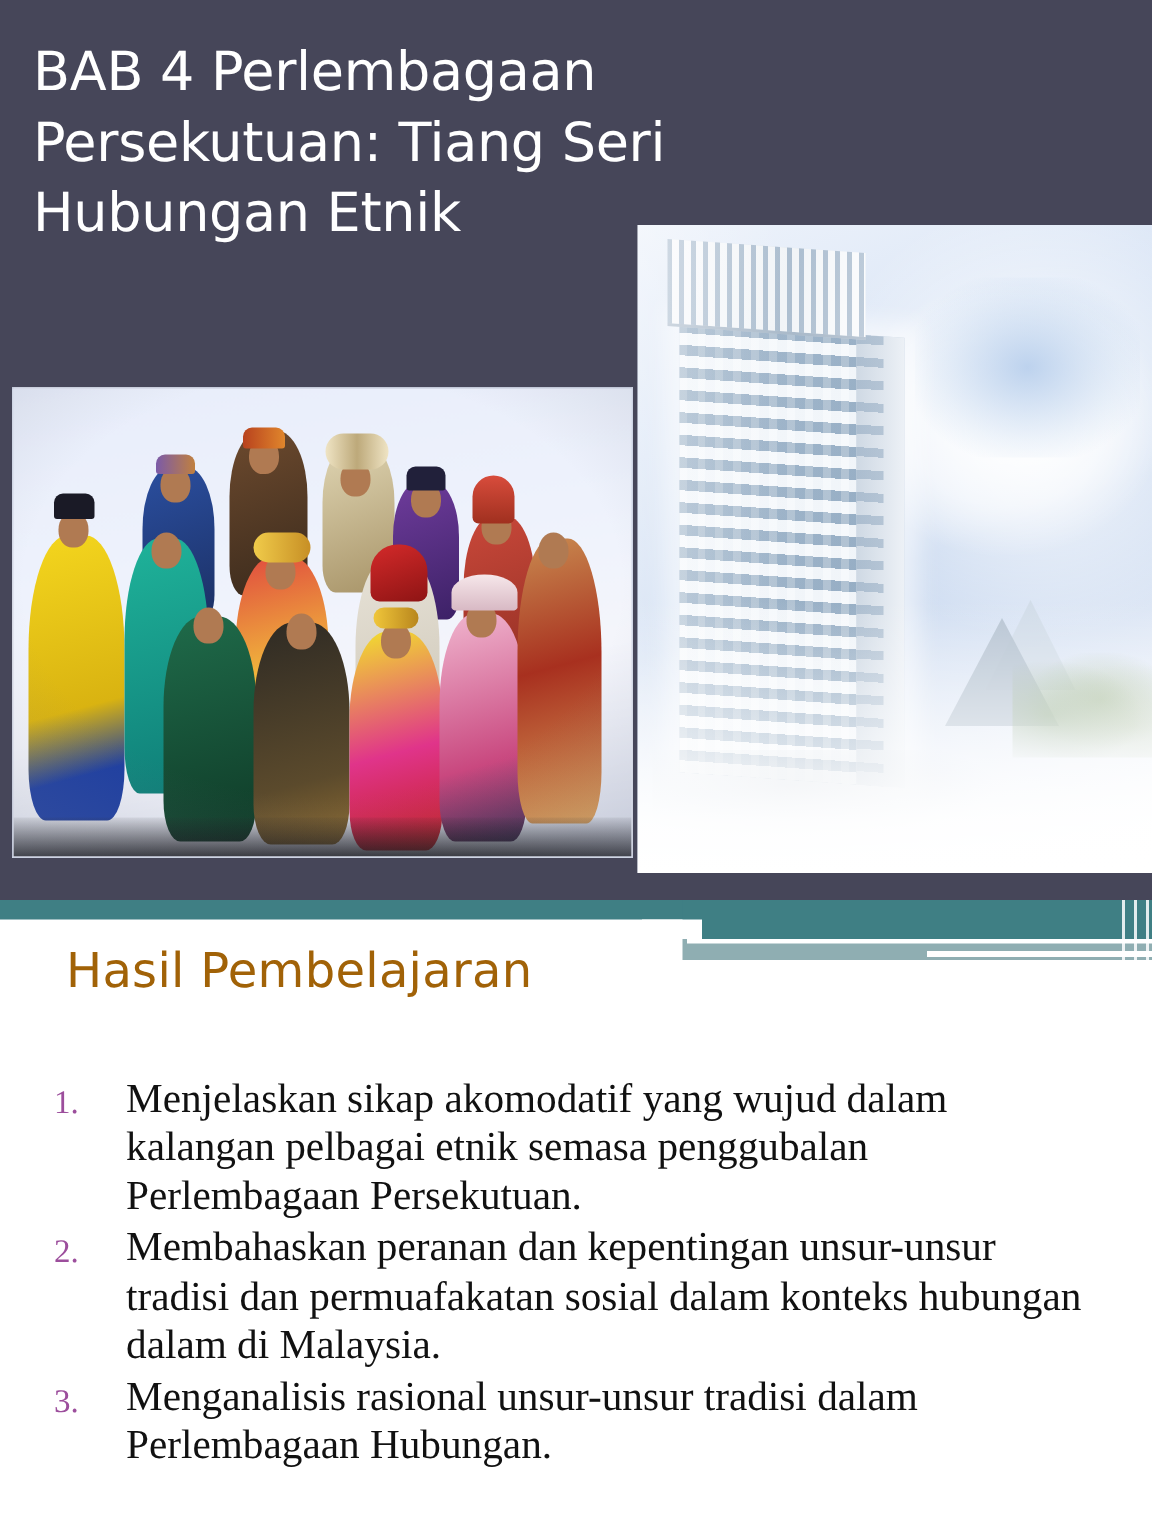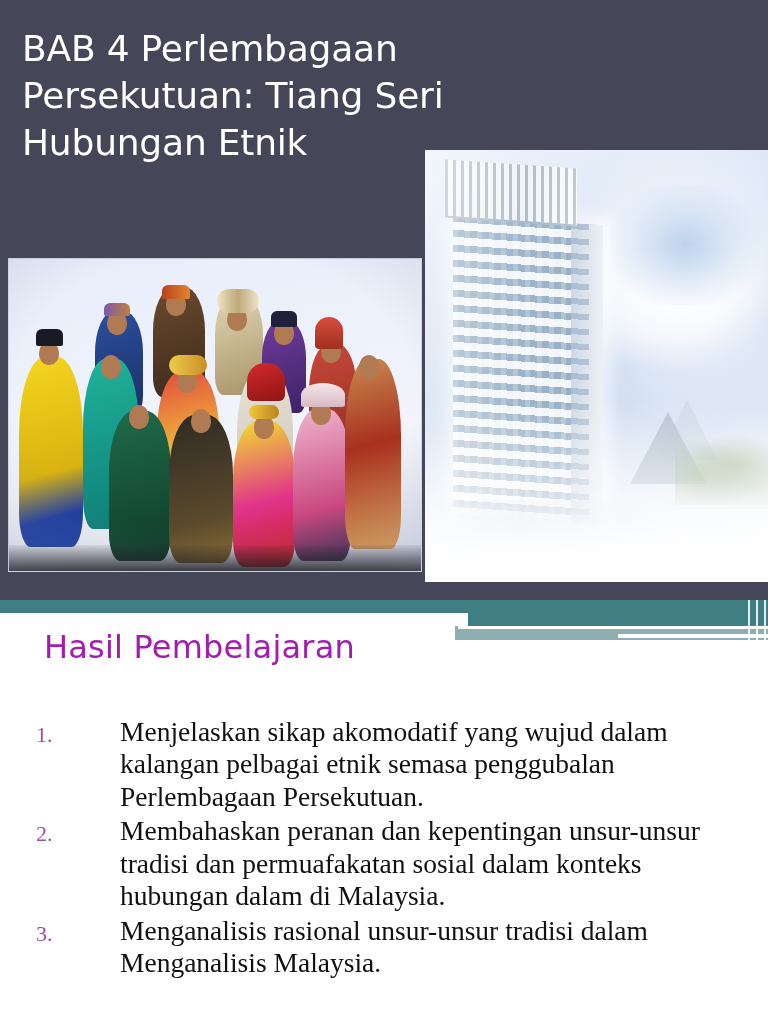--- a/index.html
+++ b/index.html
@@ -165,21 +165,21 @@
     background:#ffffff;
   }
   .vline{position:absolute;top:600px;width:2px;height:42px;background:#ffffff;opacity:.85;}
   .vline.v1{left:748px;}
   .vline.v2{left:756px;}
   .vline.v3{left:764px;}
 
   
   .content-heading{
     position:absolute;left:44px;top:628px;
-    color:#a21caf;
+    color:#a16207;
     font-family:"DejaVu Sans", sans-serif;
     font-size:32px;
     font-weight:400;
     letter-spacing:0.2px;
   }
 
   
   .bullets{
     position:absolute;left:36px;top:716px;width:700px;
     font-family:"Liberation Serif", serif;
@@ -189,21 +189,21 @@
   }
   .bullet-row{display:flex;align-items:flex-start;margin-bottom:2px;}
   .bullet-num{
     flex:0 0 auto;width:48px;
     color:#9C4E9C;
     font-size:22px;
     font-family:"Liberation Serif", serif;
     padding-top:6px;
     text-align:left;
   }
-  .bullet-text{flex:1 1 auto;margin-left:36px;}
+  .bullet-text{flex:1 1 auto;}
 </style>
 </head>
 <body>
 
 <div class="slide">
 
   <div class="header-panel"></div>
 
   <div class="title">BAB 4 Perlembagaan Persekutuan: Tiang Seri Hubungan Etnik</div>
 
@@ -299,17 +299,17 @@
     <div class="bullet-row">
       <div class="bullet-num">1.</div>
       <div class="bullet-text">Menjelaskan sikap akomodatif yang wujud dalam kalangan pelbagai etnik semasa penggubalan Perlembagaan Persekutuan.</div>
     </div>
     <div class="bullet-row">
       <div class="bullet-num">2.</div>
       <div class="bullet-text">Membahaskan peranan dan kepentingan unsur-unsur tradisi dan permuafakatan sosial dalam konteks hubungan dalam di Malaysia.</div>
     </div>
     <div class="bullet-row">
       <div class="bullet-num">3.</div>
-      <div class="bullet-text">Menganalisis rasional unsur-unsur tradisi dalam Menganalisis Malaysia.</div>
+      <div class="bullet-text">Menganalisis rasional unsur-unsur tradisi dalam Perlembagaan Hubungan.</div>
     </div>
   </div>
 
 </div>
 
 </body></html>

